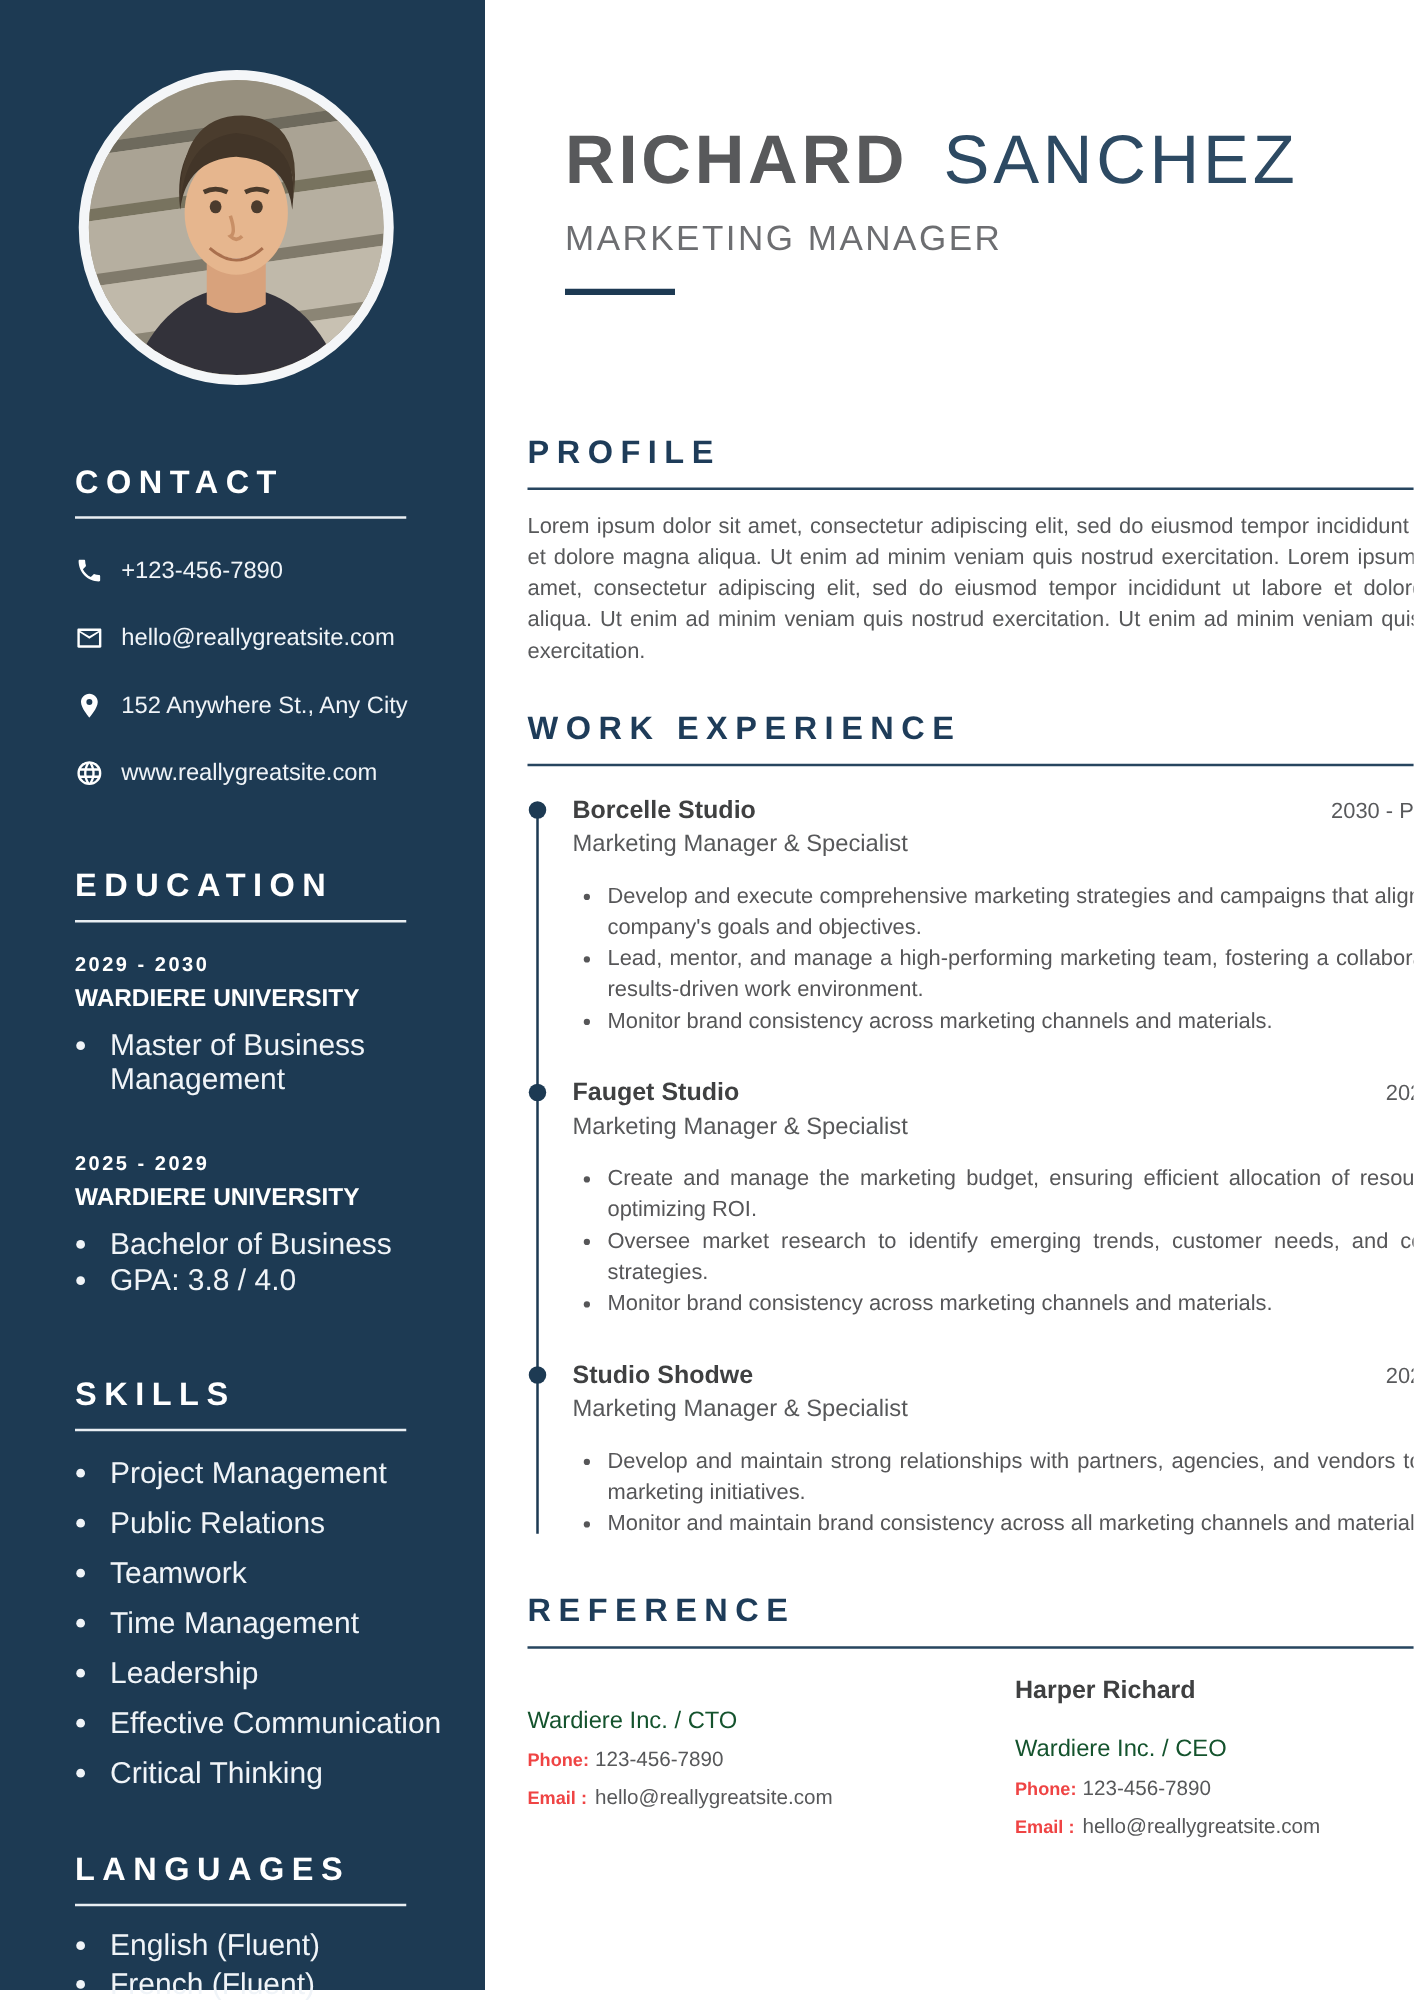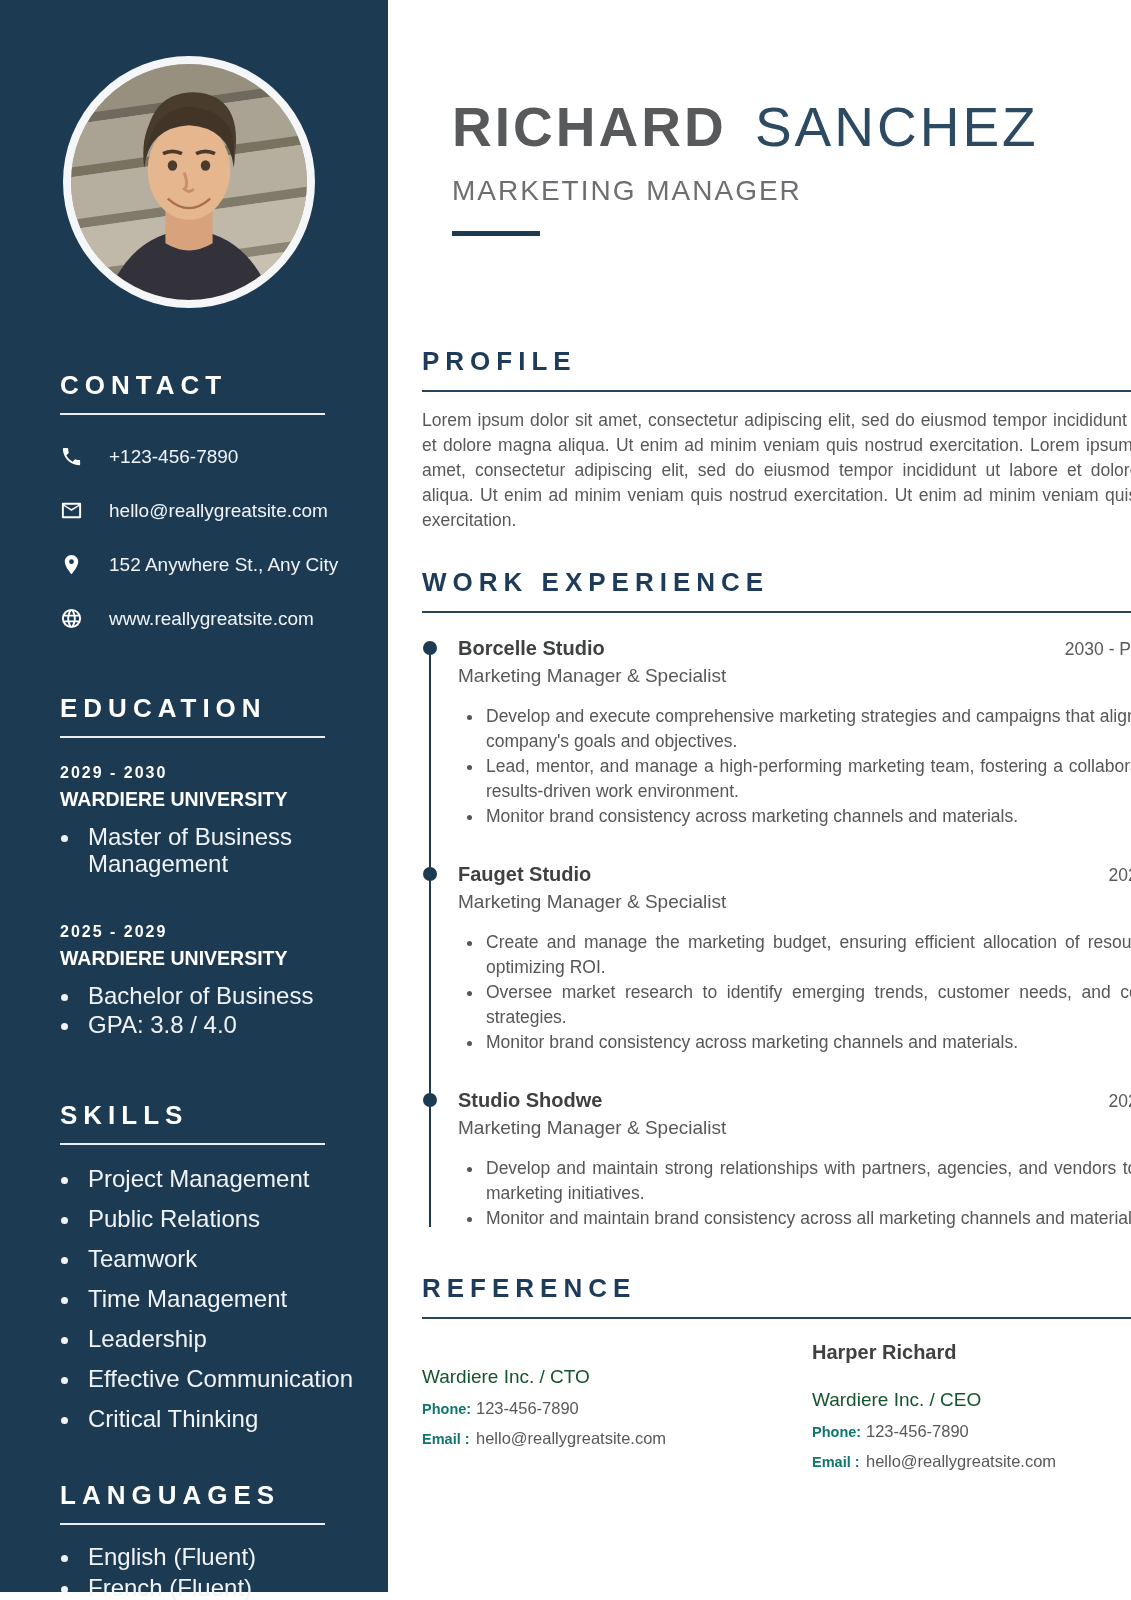--- a/index.html
+++ b/index.html
@@ -35,21 +35,21 @@
   .side-section { margin-top: 62px; }
   .side-heading {
     font-size: 26px; font-weight: bold;
     letter-spacing: 6px; color: #ffffff;
   }
   .side-rule {
     width: 265px; height: 2px;
     background: #e9eef3; margin-top: 12px;
   }
   
-  .contact-row { display: flex; align-items: center; margin-top: 29px; gap: 12px; }
+  .contact-row { display: flex; align-items: center; margin-top: 29px; }
   .contact-icon { width: 25px; height: 25px; flex: 0 0 25px; display: flex; align-items: center; }
   .contact-icon svg { width: 23px; height: 23px; fill: #ffffff; }
   .contact-text { margin-left: 12px; font-size: 19px; color: #f0f4f8; }
   
   .edu-entry { margin-top: 26px; }
   .edu-entry.second { margin-top: 46px; }
   .edu-years { font-size: 16px; font-weight: bold; letter-spacing: 2px; color: #ffffff; }
   .edu-school { font-size: 19.5px; font-weight: bold; color: #ffffff; margin-top: 6px; }
   ul.side-list { list-style: disc outside; padding-left: 22px; margin-top: 12px; }
   ul.side-list li {
@@ -103,21 +103,21 @@
   ul.job-list li {
     font-size: 17.5px; line-height: 25px; color: #565658;
     text-align: justify; padding-left: 2px;
   }
   
   .ref-cols { display: flex; margin-top: 22px; }
   .ref-col { width: 390px; flex: 0 0 390px; }
   .ref-name { font-size: 20px; font-weight: bold; color: #3f4041; }
   .ref-company { font-size: 19px; color: #14532d; margin-top: 25px; }
   .ref-row { display: flex; align-items: baseline; margin-top: 11px; }
-  .ref-label { font-size: 14.5px; font-weight: bold; color: #0f766e; width: 52px; flex: 0 0 52px; }
+  .ref-label { font-size: 14.5px; font-weight: bold; color: #ef4444; width: 52px; flex: 0 0 52px; }
   .ref-value { font-size: 16.5px; color: #57585a; margin-left: 2px; }
 </style>
 </head>
 <body>
 
 <div class="page">
 
   <aside class="sidebar">
 
     <div class="photo-wrap">

